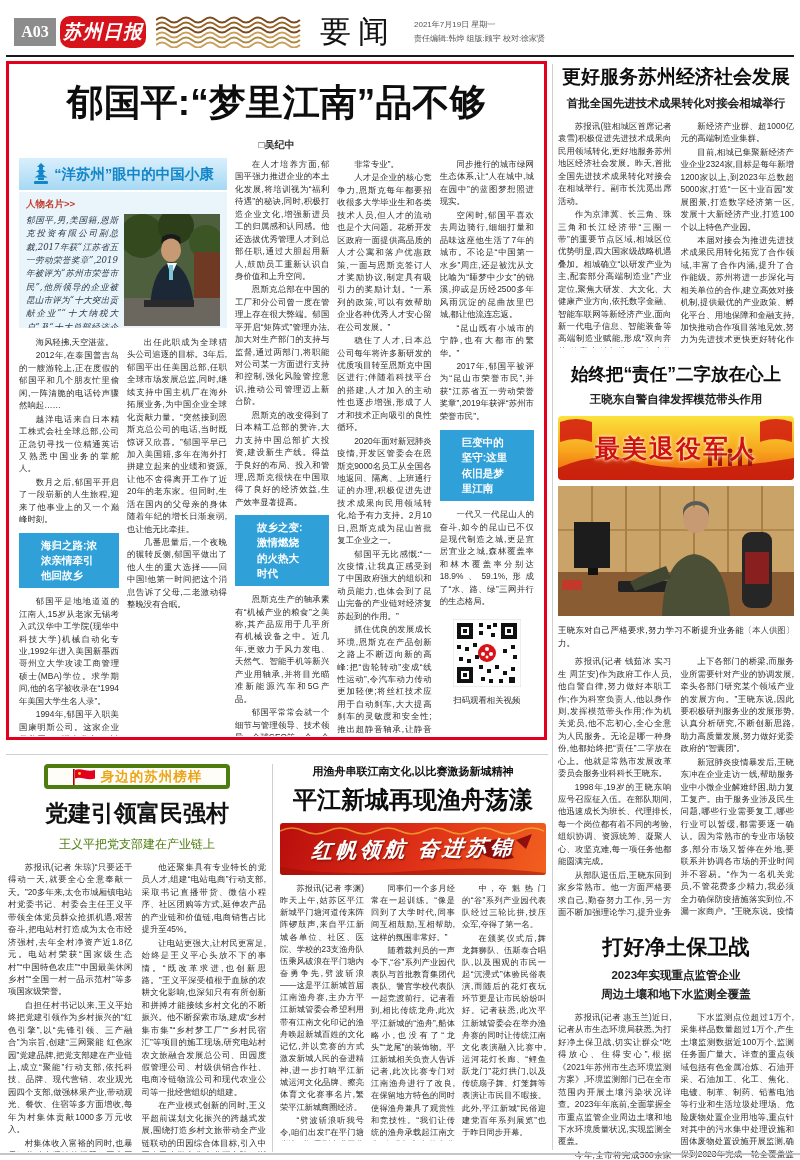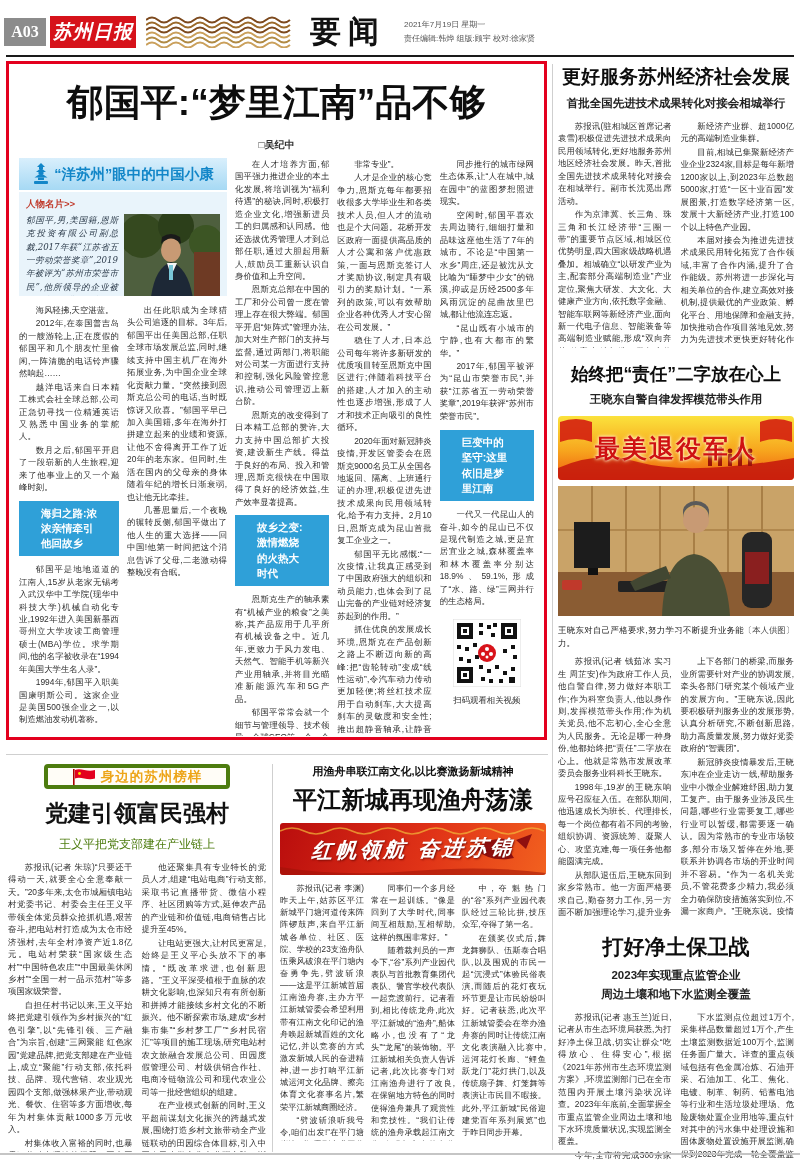--- a/index.html
+++ b/index.html
@@ -2,41 +2,41 @@
 <html><head>
 <meta charset="utf-8">
 <style>
   * { margin:0; padding:0; box-sizing:border-box; }
   html,body { width:800px; height:1160px; background:#fff; }
   body { font-family:"Liberation Sans",sans-serif; color:#222; position:relative; }
   .page { position:absolute; inset:0; width:800px; height:1160px; background:#fff;
           outline:1px solid #d9d9d9; overflow:hidden; }
 
   
-  .header { position:absolute; top:10px; left:4px; width:784px; height:44px; display:flex; align-items:center; }
+  .header { position:absolute; top:10px; left:14px; width:784px; height:44px; display:flex; align-items:center; }
   .pageno { width:42px; height:28px; background:#8c8c8c; color:#fff; font-weight:bold;
             font-family:"Liberation Serif",serif; font-size:16px; display:flex; align-items:center; justify-content:center; }
   .masthead { width:86px; height:32px; background:#d6121a; color:#fff; margin-left:4px;
               font-family:"DejaVu Serif",serif; font-weight:bold; font-style:italic; font-size:19px;
-              display:flex; align-items:center; justify-content:center; letter-spacing:1px; }
+              display:flex; align-items:center; justify-content:center; letter-spacing:1px;border-radius:10px; }
   .waves { margin-left:10px; }
-  .section-title { font-size:31px; font-weight:700; color:#111; letter-spacing:7px; margin-left:14px; }
+  .section-title { font-size:31px; font-weight:400; color:#111; letter-spacing:7px; margin-left:14px; }
   .datelines { margin-left:18px; font-size:8px; color:#555; line-height:1.8; }
   .header-rule { position:absolute; top:55px; left:6px; width:788px; border-top:2px solid #1a1a1a; }
 
   
   .main-box { position:absolute; top:61px; left:6px; width:541px; height:679px; border:3px solid #e3001e;
               background:#fff; padding:6px 10px 8px; }
   .main-headline { text-align:center; font-size:37px; font-weight:900; color:#0d0d0d; margin-top:8px; letter-spacing:0; }
   .main-byline { text-align:center; font-size:10px; color:#333; margin:10px 0 6px; font-weight:bold; }
   .main-content { display:flex; gap:8px; height:578px; overflow:hidden; }
   .left-zone { width:208px; flex:none; display:flex; flex-direction:column; }
   .blue-title { height:32px; background:linear-gradient(180deg,#d9effc,#a6d9f4); display:flex; align-items:center;
                 justify-content:center; gap:4px; color:#1286c8; font-weight:900; font-size:14.5px; }
-  .profile-panel { background:#e9f4fb; margin-top:2px; height:104px; padding:6px 7px; overflow:hidden; }
+  .profile-panel { background:#e9f4fb; margin-top:2px; height:136px; padding:6px 7px; overflow:hidden; }
   .profile-label { color:#c03a2b; font-weight:bold; font-size:9.5px; margin-bottom:3px; }
   .profile-flex { display:flex; gap:6px; }
   .profile-text { flex:1; font-family:"DejaVu Serif",serif; font-style:italic; font-size:8.6px;
                   color:#2b3a4a; line-height:1.55; text-align:justify; }
   .photo1 { width:96px; height:112px; flex:none; }
   .left-body { display:flex; gap:8px; flex:1; overflow:hidden; margin-top:8px; }
   .ncol { flex:1; overflow:hidden; font-size:8.4px; line-height:1.48; color:#2e2e2e; }
   .para { text-indent:2em; text-align:justify; margin:0 0 1px; }
   .subhead-blue { background:#2fa0d8; color:#fff; font-weight:bold; font-size:10.5px; line-height:1.45;
                   padding:5px 22px; margin:7px 0; text-indent:0; }

